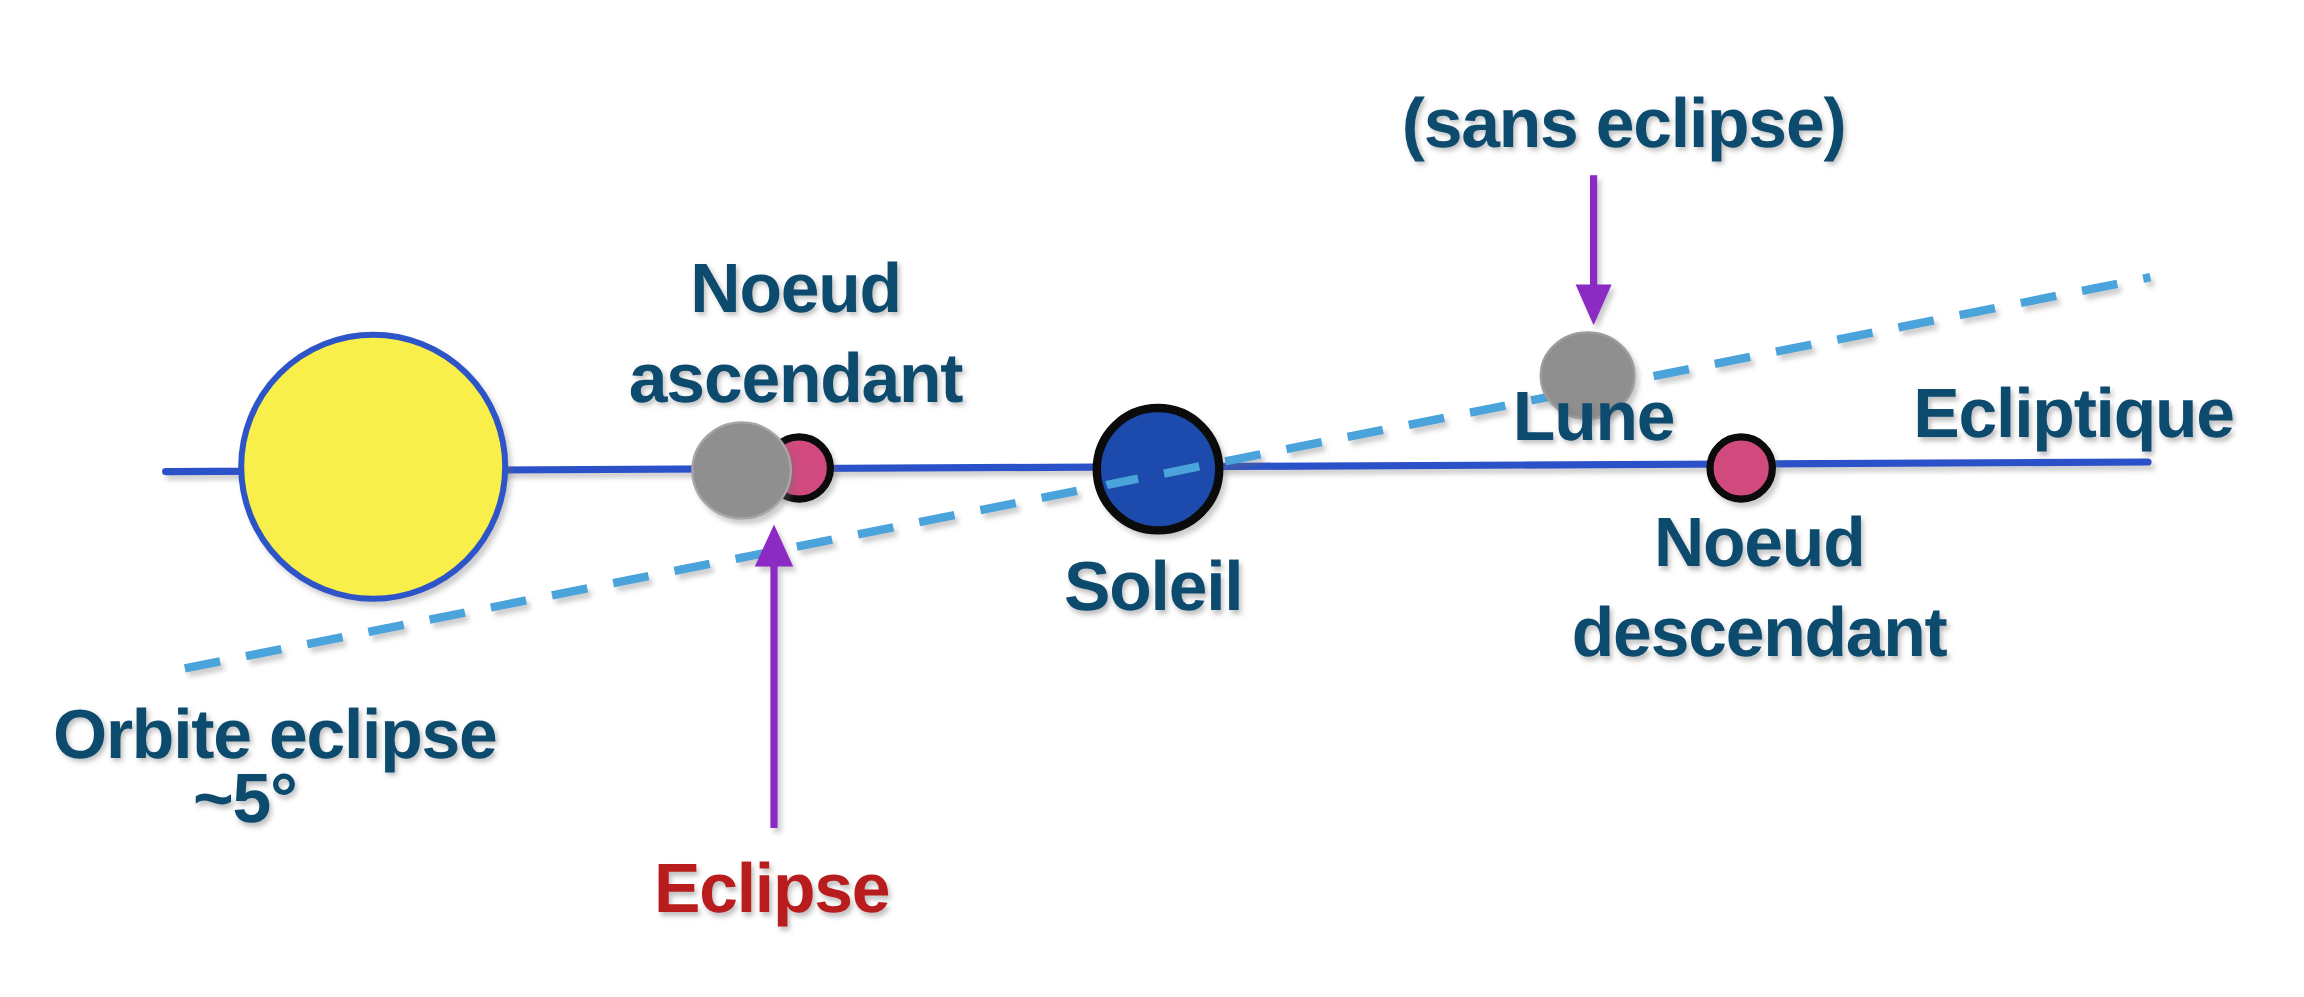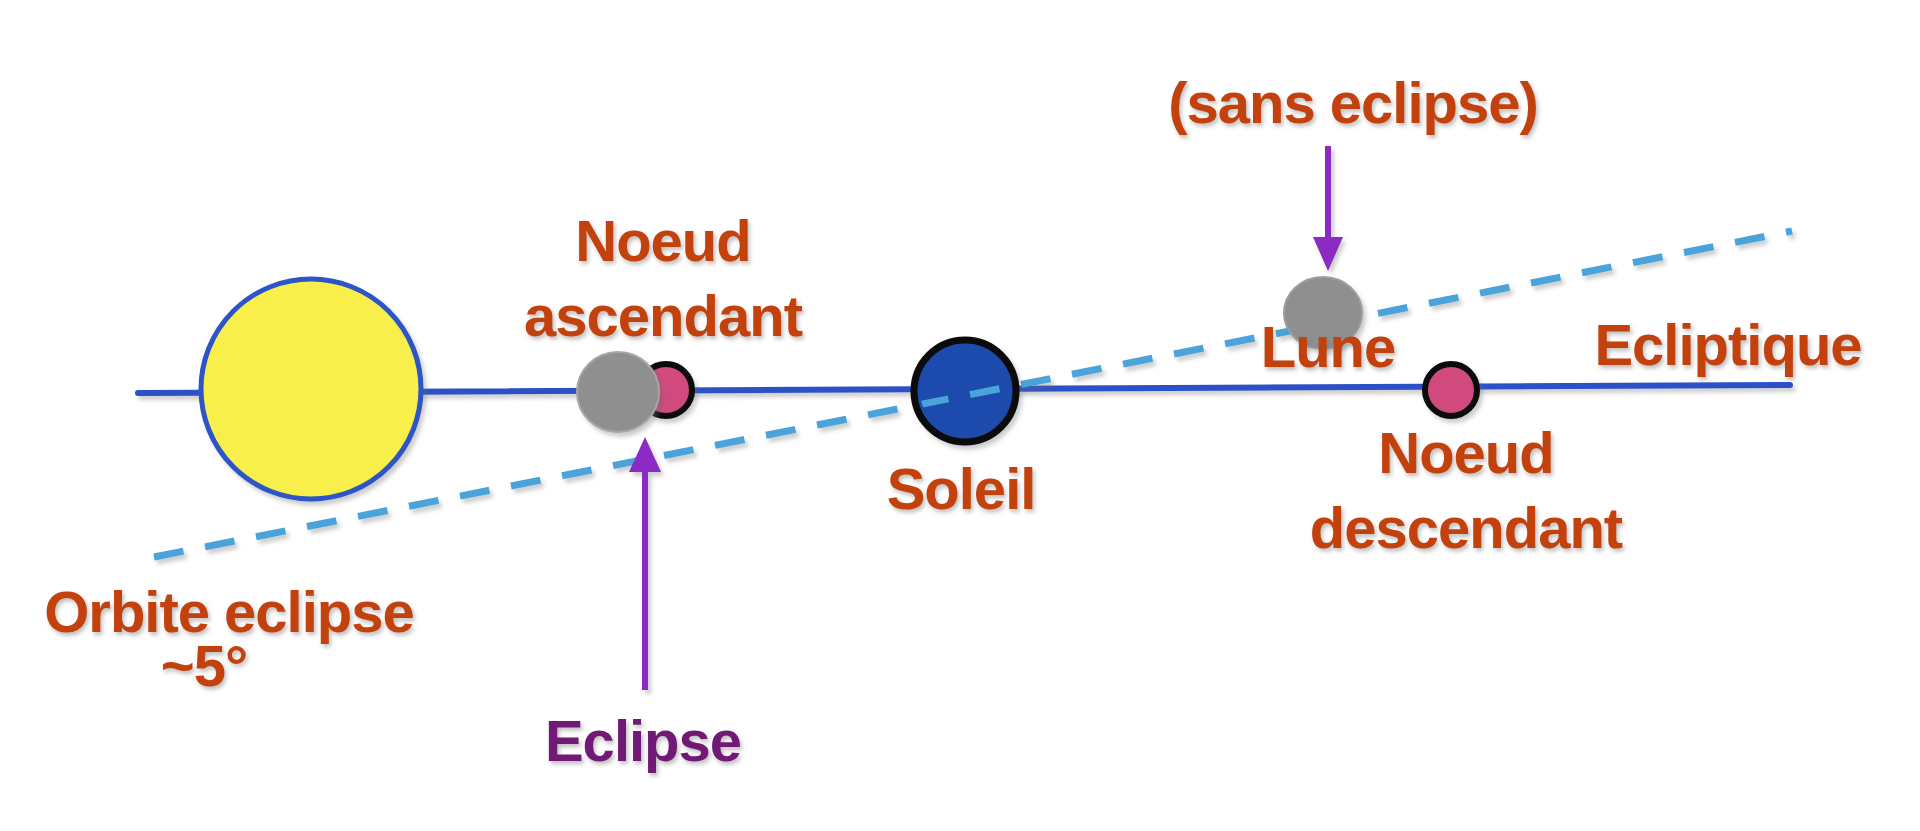--- a/index.html
+++ b/index.html
@@ -22,28 +22,28 @@
   }
   .shadowed {
     filter: drop-shadow(3px 4px 2px rgba(110,110,110,0.35));
   }
   .label {
     position: absolute;
     transform: translate(-50%, -50%);
     font-weight: bold;
     font-size: 58px;
     line-height: 1.3;
-    color: #c2410c;
+    color: #0c4a6e;
     text-align: center;
     white-space: pre-line;
     letter-spacing: -1px;
     text-shadow: 2px 3px 4px rgba(110,110,110,0.45);
   }
   .label.purple {
-    color: #701a75;
+    color: #b91c1c;
   }
 </style>
 </head>
 <body>
 
 <div class="stage">
 
   <svg class="layer-svg" width="1920" height="831" viewBox="0 0 1920 831">
     <defs>
       <clipPath id="earth-clip">

